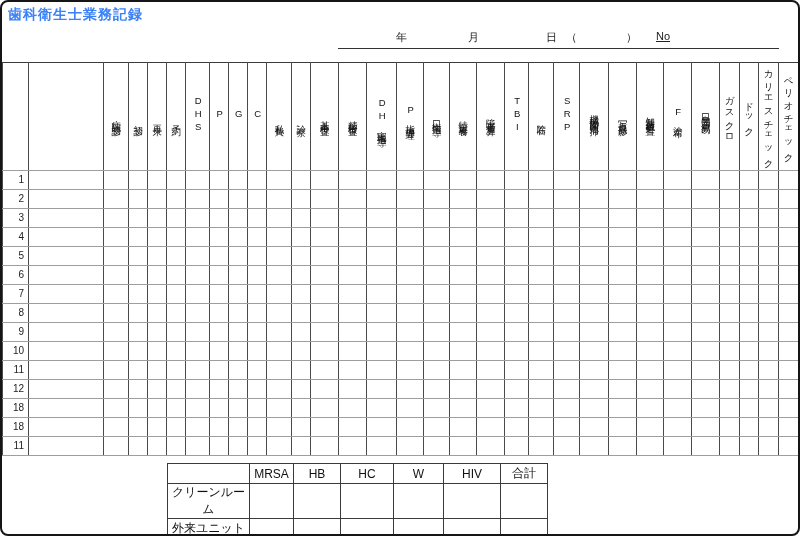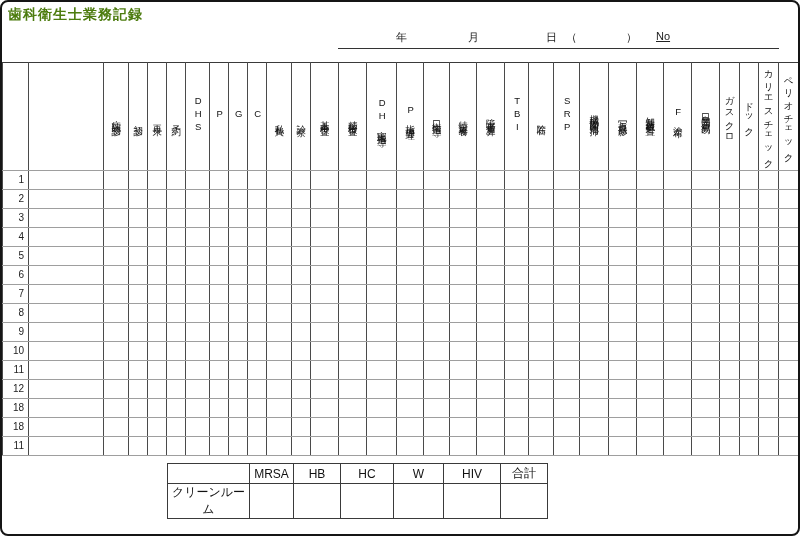--- a/index.html
+++ b/index.html
@@ -2,21 +2,21 @@
 <html><head>
 <meta charset="utf-8">
 <style>
   html,body{margin:0;padding:0;background:#fff;}
   body{font-family:"Liberation Sans","DejaVu Sans",sans-serif;color:#1a1a1a;}
   #page{position:relative;width:800px;height:536px;box-sizing:border-box;
         border:2px solid #151515;border-radius:8px;background:#fff;overflow:hidden;}
 
   
   #title{position:absolute;left:6px;top:4px;font-size:14px;font-weight:bold;
-         letter-spacing:1px;color:#4d7c0f;}
+         letter-spacing:1px;color:#3b82f6;}
 
   
   #date-line{position:absolute;left:336px;top:26px;width:441px;height:20px;
              border-bottom:1px solid #333;}
   #date-line span{position:absolute;top:2px;font-size:11px;color:#222;}
   #dl-year{left:58px;}  #dl-month{left:130px;} #dl-day{left:208px;}
   #dl-po{left:228px;}   #dl-pc{left:288px;}    #dl-no{left:318px;text-decoration:underline;}
 
   
   #main-table{position:absolute;left:0px;top:60px;border-collapse:collapse;
@@ -649,16 +649,25 @@
       <tbody>
         <tr>
           <td class="">クリーンルーム</td>
           <td></td>
           <td></td>
           <td></td>
           <td></td>
           <td></td>
           <td></td>
         </tr>
+        <tr>
+          <td class="">外来ユニット</td>
+          <td></td>
+          <td></td>
+          <td></td>
+          <td></td>
+          <td></td>
+          <td></td>
+        </tr>
       </tbody>
     </table>
 
 </div>
 
 </body></html>

